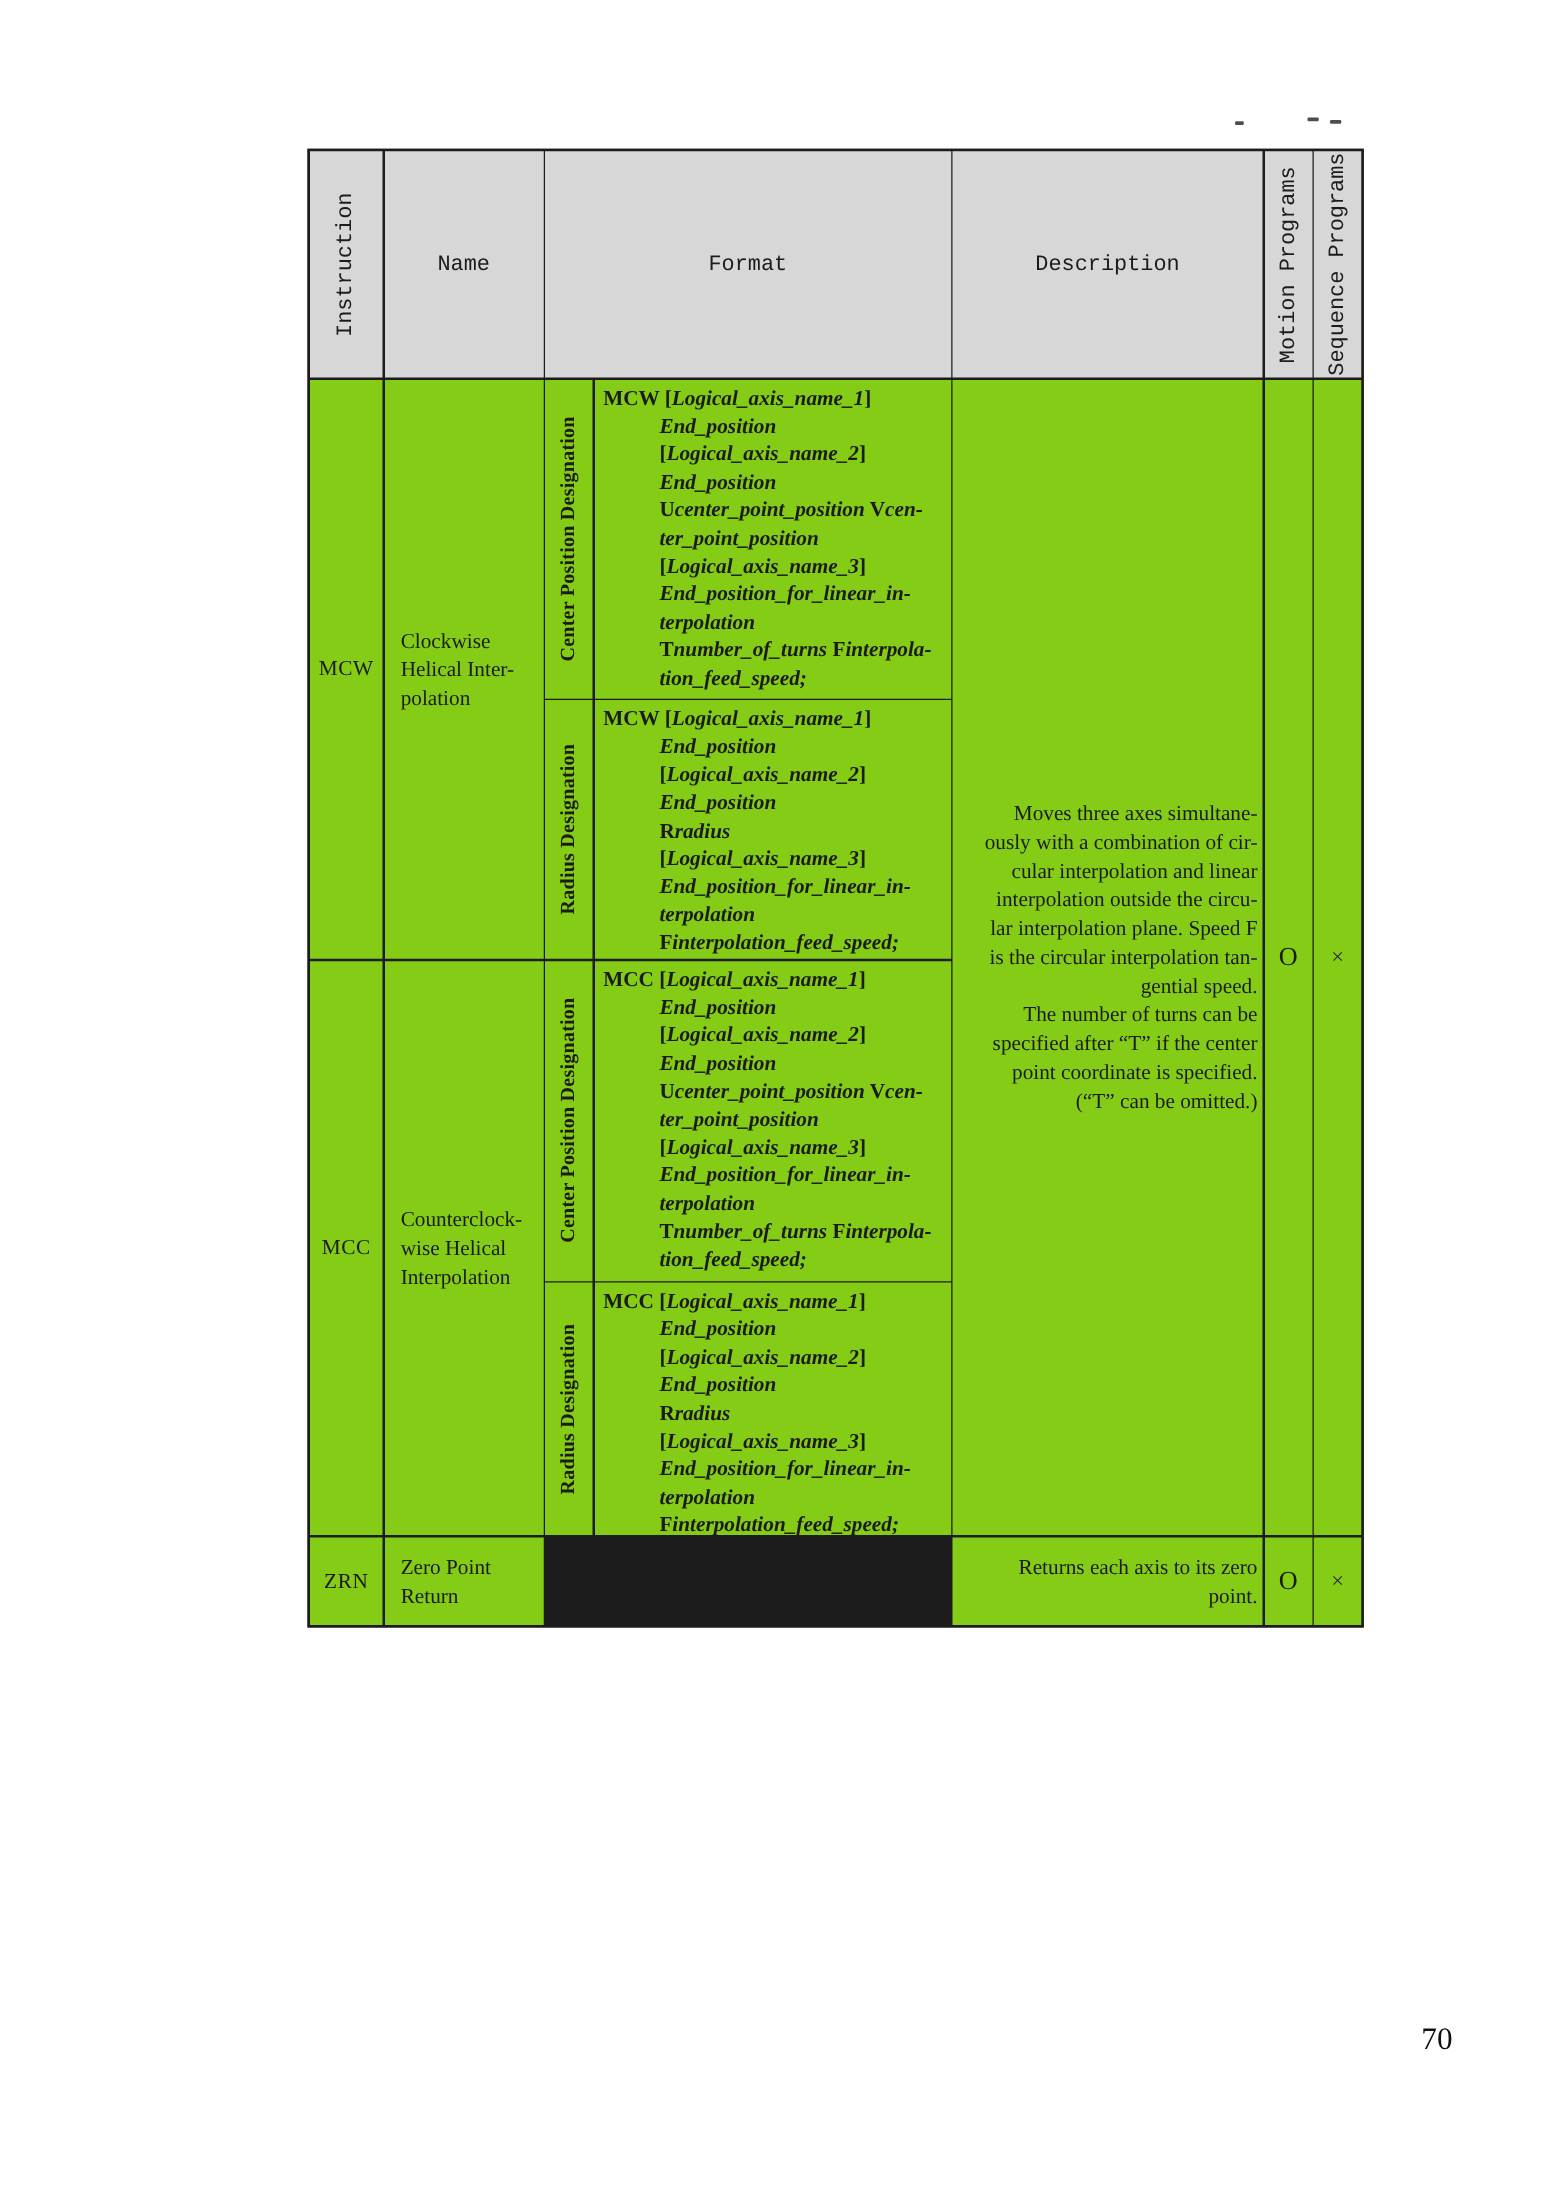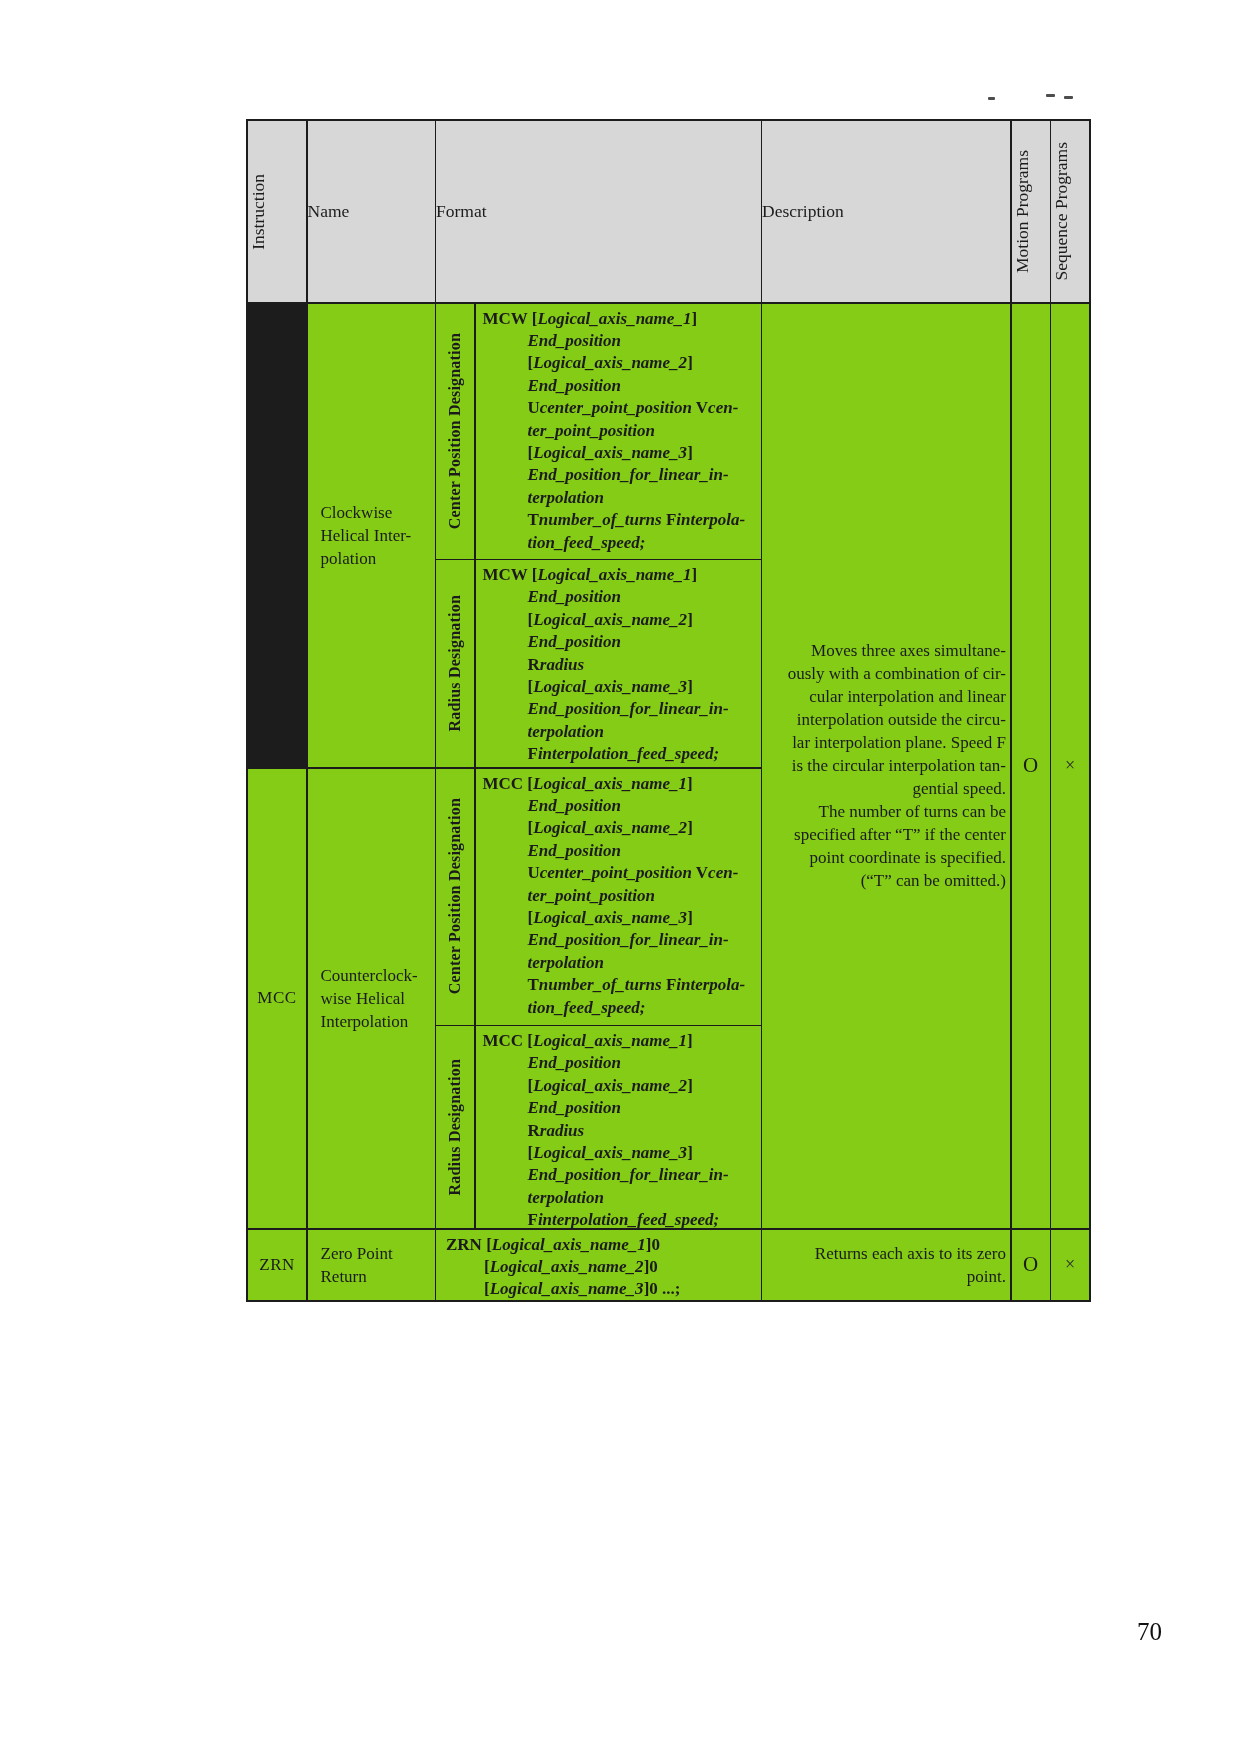--- a/index.html
+++ b/index.html
@@ -22,22 +22,22 @@
     display:grid;
     grid-template-columns:58px 127px 38px 285px 248px 38px 38px;
     grid-template-rows:181px 255px 207px 256px 202px 70px;
     gap:1.5px;
     background:#1c1c1c;
     border:2px solid #1c1c1c;
   }
   .cell{background:#84cc16;overflow:hidden;}
   .hd{
     background:#d7d7d7;
-    display:flex;align-items:center;
-    font-family:Liberation Serif, serif;font-size:17.5px;color:#1c1c1c;
+    display:flex;align-items:center;justify-content:center;
+    font-family:Liberation Mono, monospace;font-size:17.5px;color:#1c1c1c;
   }
   .vert{writing-mode:vertical-rl;transform:rotate(180deg);display:inline-block;}
 
   .code{display:flex;align-items:center;justify-content:center;font-size:17px;letter-spacing:.5px;}
   .name{
     display:flex;align-items:center;text-align:left;
     padding-left:13px;font-size:17px;line-height:23px;white-space:pre-line;
   }
   .sublabel{display:flex;align-items:center;justify-content:center;}
   .sublabel .vert{font-size:16px;font-weight:bold;letter-spacing:.2px;}
@@ -84,20 +84,21 @@
     <div class="cell hd" style="grid-area:1/5/2/6">
       <span>Description</span>
     </div>
     <div class="cell hd" style="grid-area:1/6/2/7">
       <span class="vert">Motion Programs</span>
     </div>
     <div class="cell hd" style="grid-area:1/7/2/8">
       <span class="vert">Sequence Programs</span>
     </div>
 
+    <div class="cell code" style="grid-area:2/1/4/2">MCW</div>
     <div class="cell name" style="grid-area:2/2/4/3">Clockwise
 Helical Inter-
 polation</div>
     <div class="cell sublabel" style="grid-area:2/3/3/4">
       <span class="vert">Center Position Designation</span>
     </div>
     <div class="cell fmt" style="grid-area:2/4/3/5">
         <div class="fline"><span>MCW [</span><span class="it">Logical_axis_name_1</span><span>]</span></div>
         <div class="fline ind"><span class="it">End_position</span></div>
         <div class="fline ind"><span>[</span><span class="it">Logical_axis_name_2</span><span>]</span></div>
@@ -170,25 +171,20 @@
 The number of turns can be
 specified after “T” if the center
 point coordinate is specified.
 (“T” can be omitted.)</div>
     <div class="cell mark mark-o" style="grid-area:2/6/6/7">O</div>
     <div class="cell mark mark-x" style="grid-area:2/7/6/8">×</div>
 
     <div class="cell code" style="grid-area:6/1/7/2">ZRN</div>
     <div class="cell name" style="grid-area:6/2/7/3">Zero Point
 Return</div>
-    <div class="cell fmt fmt-zrn" style="grid-area:6/3/7/5">
-        <div class="fline"><span>ZRN [</span><span class="it">Logical_axis_name_1</span><span>]0</span></div>
-        <div class="fline ind"><span>[</span><span class="it">Logical_axis_name_2</span><span>]0</span></div>
-        <div class="fline ind"><span>[</span><span class="it">Logical_axis_name_3</span><span>]0 ...;</span></div>
-      </div>
     <div class="cell desc" style="grid-area:6/5/7/6">Returns each axis to its zero
 point.</div>
     <div class="cell mark mark-o" style="grid-area:6/6/7/7">O</div>
     <div class="cell mark mark-x" style="grid-area:6/7/7/8">×</div>
 
   </div>
 
   <div class="page-number">70</div>
 
 </div>

